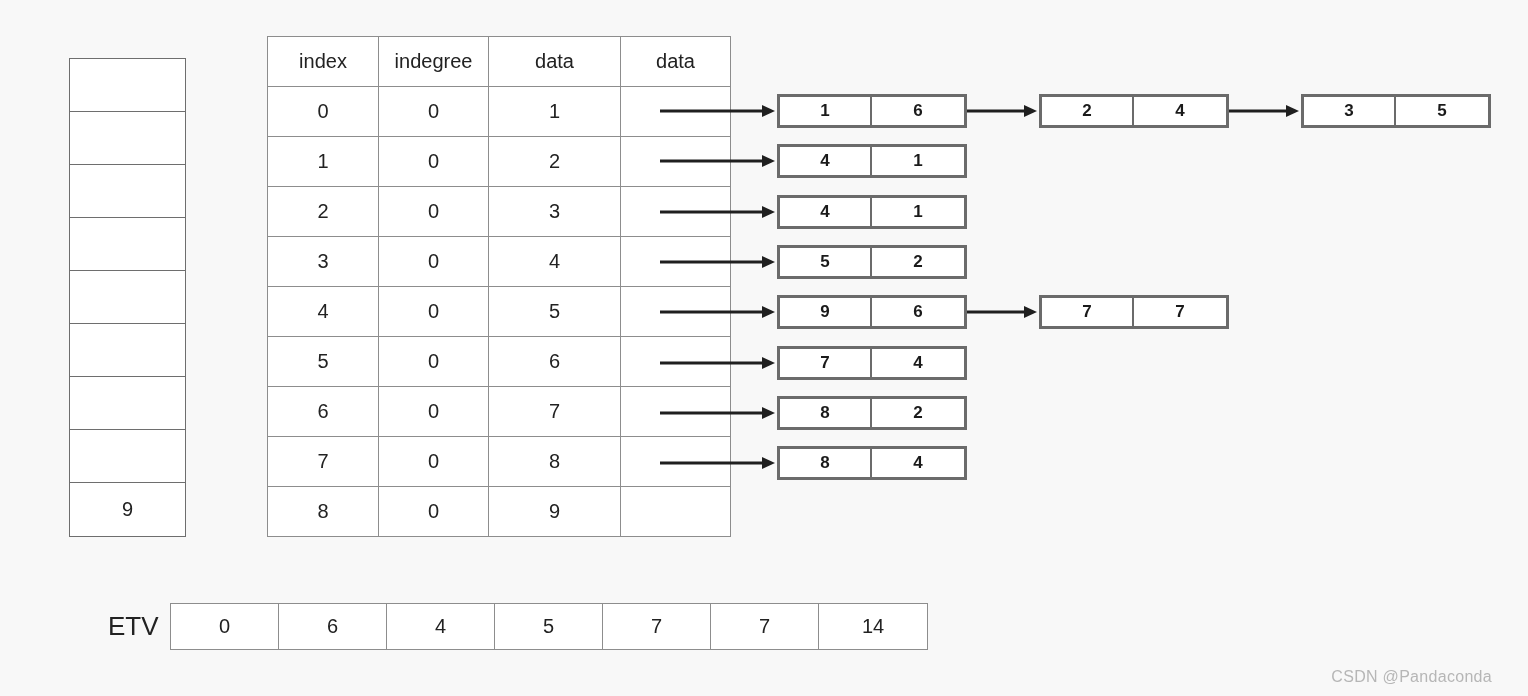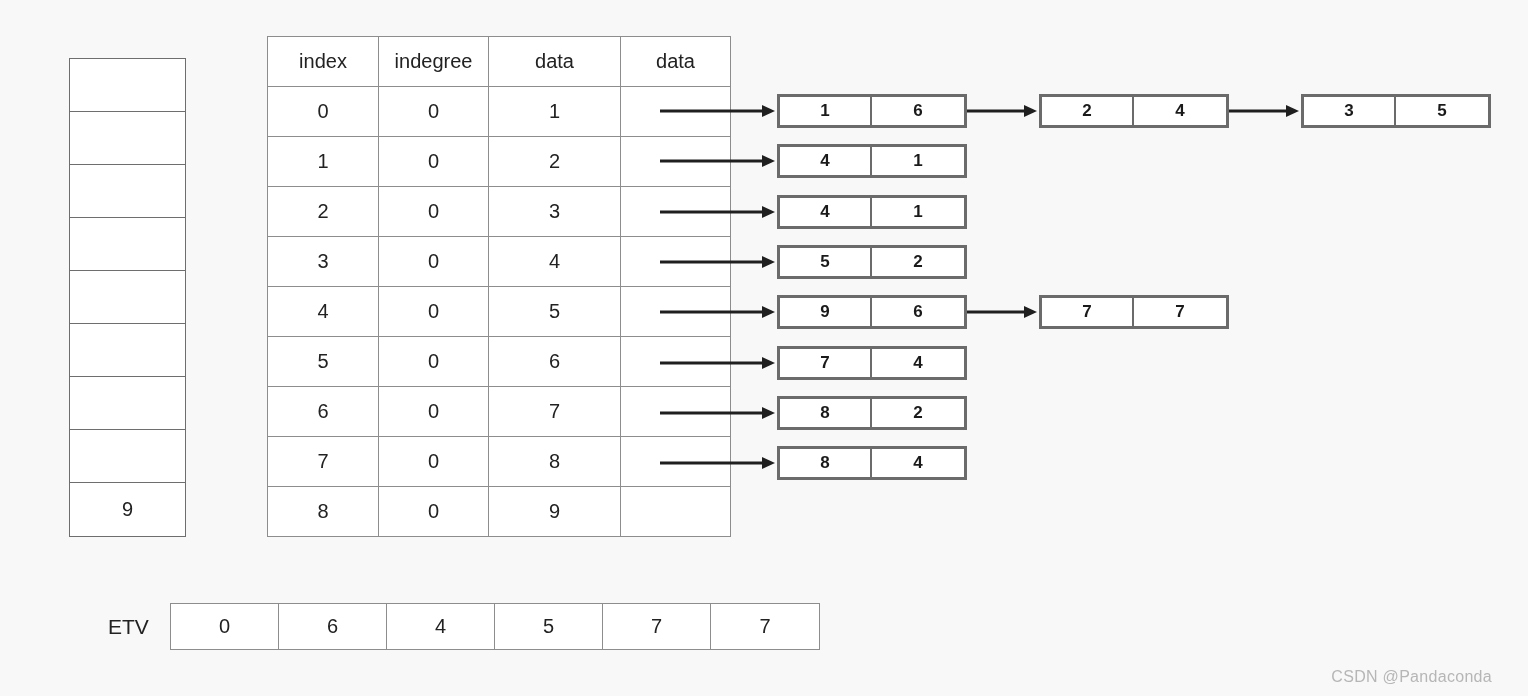--- a/index.html
+++ b/index.html
@@ -106,21 +106,21 @@
   
   .etv-wrap {
     position: absolute;
     left: 104px;
     top: 603px;
     display: flex;
     align-items: center;
   }
   .etv-label {
     width: 66px;
-    font-size: 21px;
+    font-size: 26px;
     color: #222;
     text-align: left;
     padding-left: 4px;
     box-sizing: border-box;
   }
   .etv-boxes {
     display: flex;
     border: 1px solid #8d8d8d;
     box-sizing: border-box;
     background: #ffffff;
@@ -348,18 +348,19 @@
 
   <div class="etv-wrap">
     <div class="etv-label">ETV</div>
     <div class="etv-boxes" id="etv-boxes">
         <div class="etv-cell">0</div>
         <div class="etv-cell">6</div>
         <div class="etv-cell">4</div>
         <div class="etv-cell">5</div>
         <div class="etv-cell">7</div>
         <div class="etv-cell">7</div>
+        <div class="etv-cell">14</div>
       </div>
   </div>
 
   <div class="watermark">CSDN @Pandaconda</div>
 
 </div>
 
 </body></html>

